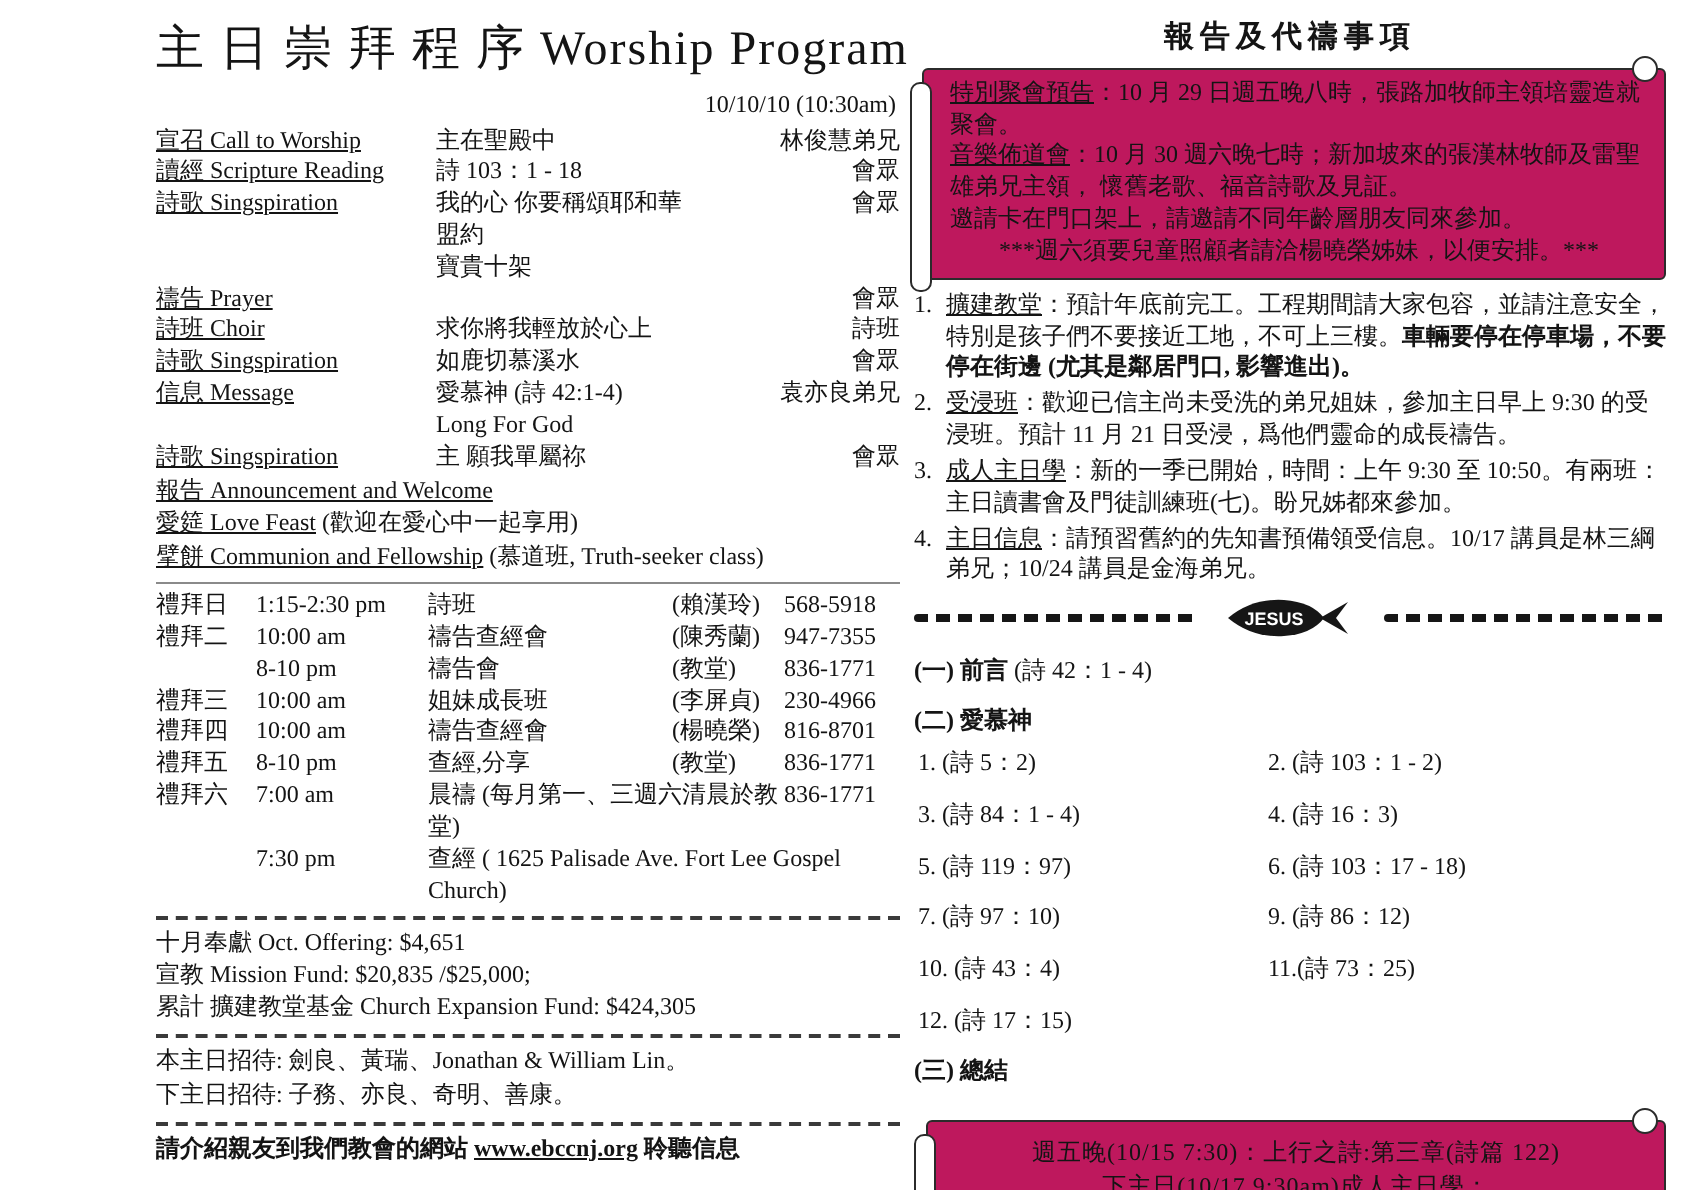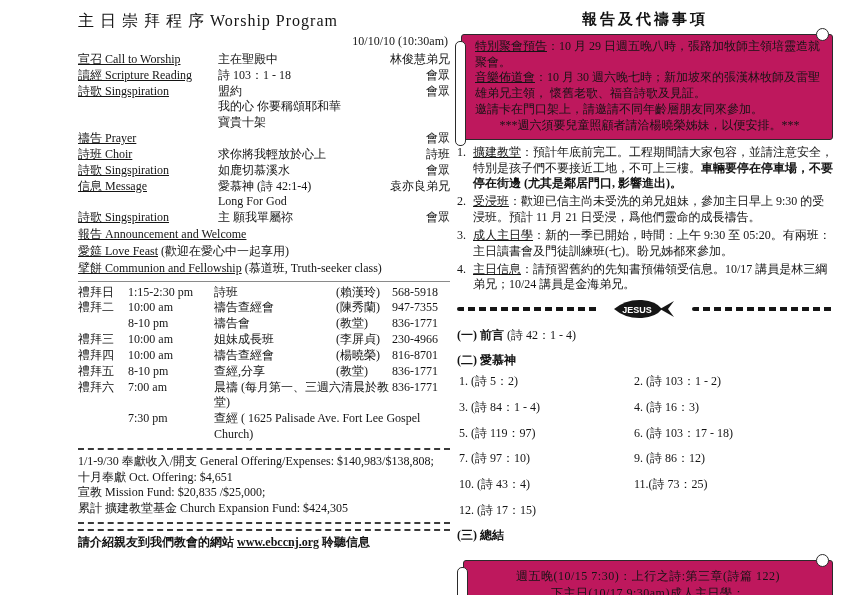--- a/index.html
+++ b/index.html
@@ -4,21 +4,21 @@
 <style>
   html,body{margin:0;padding:0;background:#d9d9d9;}
   .page{position:relative;width:842px;height:595px;background:#ffffff;
         font-family:"Liberation Serif","DejaVu Serif",serif;color:#141414;
         font-size:12px;line-height:1.32;overflow:hidden;}
   .col-left{position:absolute;left:78px;top:10px;width:372px;}
   .col-right{position:absolute;left:457px;top:10px;width:376px;}
   .u{text-decoration:underline;}
 
   
-  .w-title{text-align:left;font-size:16px;letter-spacing:1px;white-space:nowrap;}
+  .w-title{text-align:center;font-size:24px;letter-spacing:1px;white-space:nowrap;}
   .w-date{text-align:right;margin:3px 2px 2px 0;}
   .p-row{display:flex;align-items:flex-start;}
   .p-label{flex:none;width:140px;text-decoration:underline;}
   .p-content{flex:1;}
   .p-by{flex:none;margin-left:6px;text-align:right;}
   .p-full{margin-top:1px;}
   .sep-solid{border-top:1px solid #8a8a8a;margin:4px 0 3px;}
   .sep-dash{height:0;border-top:2.5px dashed #3a3a3a;margin:5px 0 4px;}
   .s-row{display:flex;}
   .s-day{flex:none;width:50px;}
@@ -73,22 +73,22 @@
       <span class="p-by">林俊慧弟兄</span>
     </div>
     <div class="p-row">
       <span class="p-label">讀經 Scripture Reading</span>
       <span class="p-content">詩 103：1 - 18</span>
       <span class="p-by">會眾</span>
     </div>
     <div class="p-row">
       <span class="p-label">詩歌 Singspiration</span>
       <span class="p-content">
+        <div>我的心 你要稱頌耶和華</div>
         <div>盟約</div>
-        <div>我的心 你要稱頌耶和華</div>
         <div>寶貴十架</div>
       </span>
       <span class="p-by">會眾</span>
     </div>
     <div class="p-row">
       <span class="p-label">禱告 Prayer</span>
       <span class="p-content"></span>
       <span class="p-by">會眾</span>
     </div>
     <div class="p-row">
@@ -179,28 +179,31 @@
       <div class="s-row">
         <span class="s-day"></span>
         <span class="s-time">7:30 pm</span>
         <span class="s-event wide">查經 ( 1625 Palisade Ave. Fort Lee Gospel Church)</span>
       </div>
     </div>
 
     <div class="sep-dash"></div>
 
     <div>
-      <div class="off-line">1/1-9/30 奉獻收入/開支 General Offering/Expenses: $140,983/$138,808;</div>
       <div class="off-line">十月奉獻  Oct. Offering: $4,651</div>
       <div class="off-line">宣教 Mission Fund: $20,835 /$25,000;</div>
       <div class="off-line">累計  擴建教堂基金 Church Expansion Fund: $424,305</div>
     </div>
 
     <div class="sep-dash"></div>
 
+    <div>
+      <div class="host-line">本主日招待: 劍良、黃瑞、Jonathan &amp; William Lin。</div>
+      <div class="host-line">下主日招待: 子務、亦良、奇明、善康。</div>
+    </div>
 
     <div class="sep-dash"></div>
 
     <div class="site-line">
       <span>請介紹親友到我們教會的網站 </span><span class="site-url">www.ebccnj.org</span><span> 聆聽信息</span>
     </div>
   </div>
 
   <div class="col-right">
 
@@ -228,21 +231,21 @@
       </div>
       <div class="a-item">
         <span class="a-num">2.</span>
         <span class="a-text">
           <span class="u">受浸班</span><span>：歡迎已信主尚未受洗的弟兄姐妹，參加主日早上 9:30 的受浸班。預計 11 月 21 日受浸，爲他們靈命的成長禱告。</span><b></b>
         </span>
       </div>
       <div class="a-item">
         <span class="a-num">3.</span>
         <span class="a-text">
-          <span class="u">成人主日學</span><span>：新的一季已開始，時間：上午 9:30 至 05:20。有兩班：主日讀書會及門徒訓練班(七)。盼兄姊都來參加。</span><b></b>
+          <span class="u">成人主日學</span><span>：新的一季已開始，時間：上午 9:30 至 10:50。有兩班：主日讀書會及門徒訓練班(七)。盼兄姊都來參加。</span><b></b>
         </span>
       </div>
       <div class="a-item">
         <span class="a-num">4.</span>
         <span class="a-text">
           <span class="u">主日信息</span><span>：請預習舊約的先知書預備領受信息。10/17 講員是林三綱弟兄；10/24 講員是金海弟兄。</span><b></b>
         </span>
       </div>
     </div>
 

